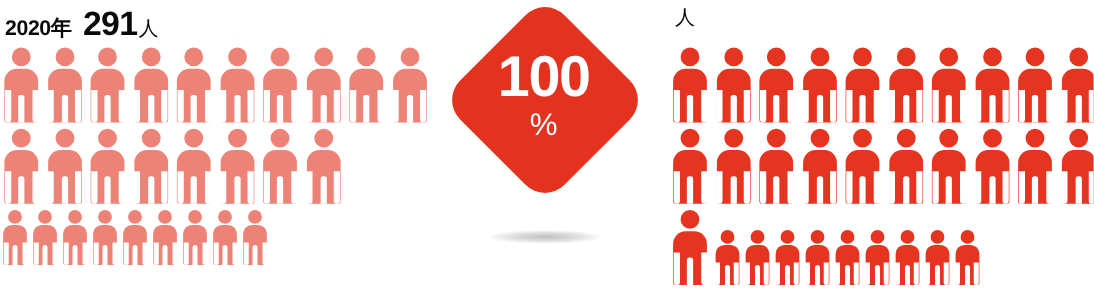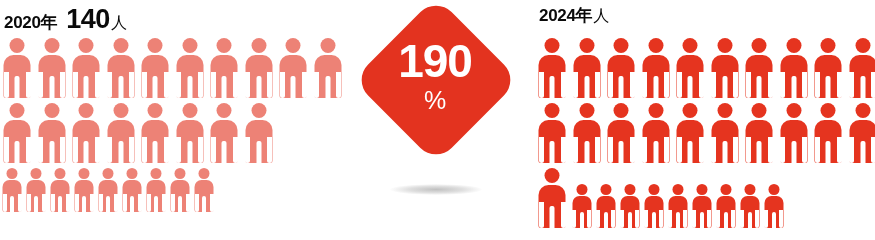--- a/index.html
+++ b/index.html
@@ -178,21 +178,21 @@
   }
 </style>
 </head>
 <body>
 
 <div id="infographic">
 
   <div class="group left">
     <div class="heading">
       <span class="year">2020年</span>
-      <span class="count">140</span>
+      <span class="count">291</span>
       <span class="unit">人</span>
     </div>
     <div class="row r1">
         <div class="fig big" style="color: rgb(237, 130, 118);">
           <span class="head"></span>
           <span class="body"></span>
           <span class="notch-l"></span>
           <span class="notch-r"></span>
           <span class="leggap"></span>
         </div>
@@ -382,28 +382,27 @@
           <span class="notch-r"></span>
           <span class="leggap"></span>
         </div>
       </div>
   </div>
 
   <div id="badge-wrap">
     <div id="badge-shadow"></div>
     <div id="badge" style="background: rgb(227, 51, 31);"></div>
     <div id="badge-text" style="color: rgb(255, 255, 255);">
-      <span id="badge-value">190</span>
+      <span id="badge-value">100</span>
       <span id="badge-unit">%</span>
     </div>
   </div>
 
   <div class="group right">
     <div class="heading">
-      <span class="year">2024年</span>
       <span class="unit">人</span>
     </div>
     <div class="row r1">
         <div class="fig big" style="color: rgb(229, 52, 31);">
           <span class="head"></span>
           <span class="body"></span>
           <span class="notch-l"></span>
           <span class="notch-r"></span>
           <span class="leggap"></span>
         </div>

